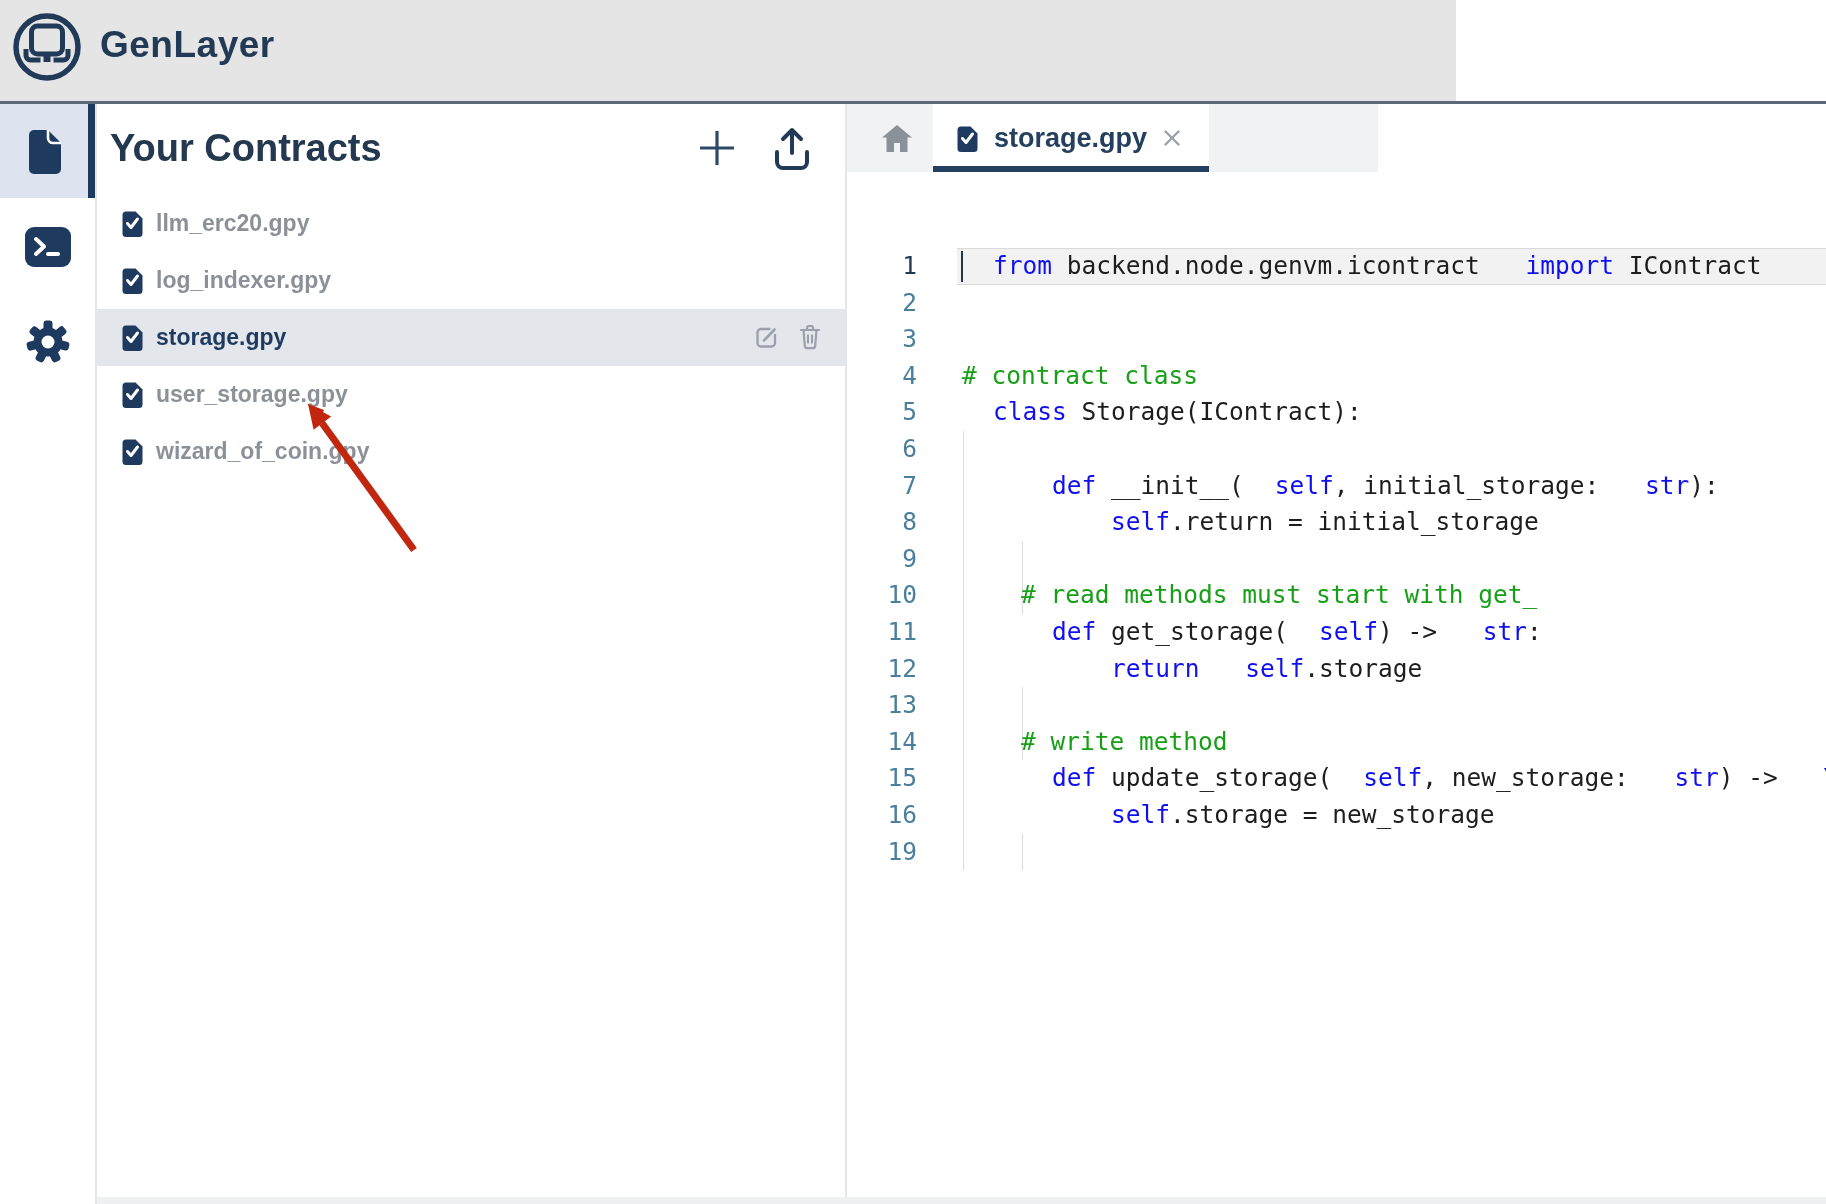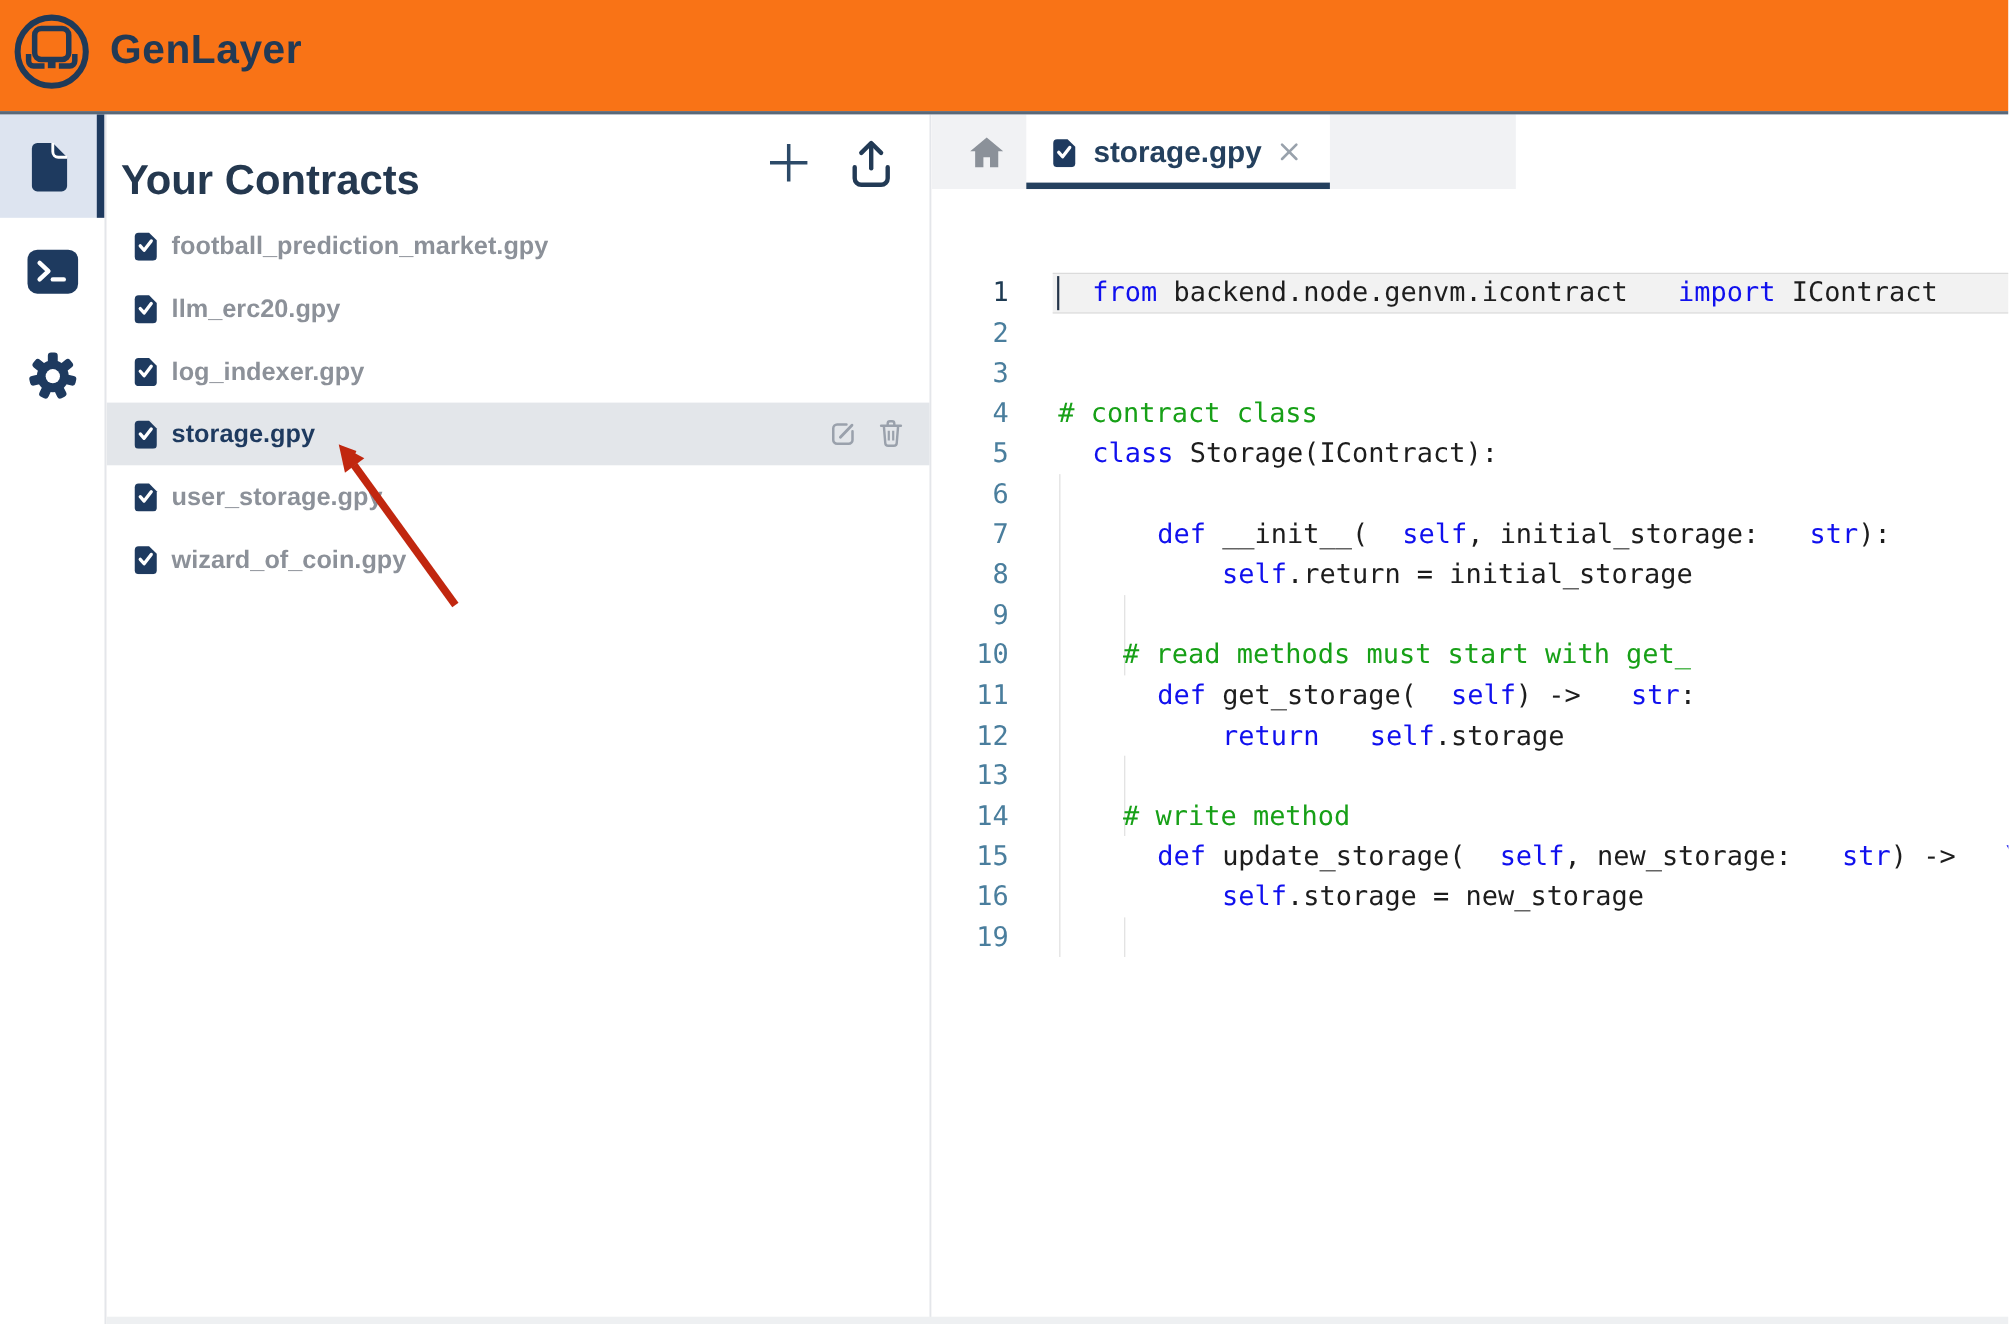--- a/index.html
+++ b/index.html
@@ -1,32 +1,32 @@
 <!DOCTYPE html>
 <html><head>
 <meta charset="utf-8">
 <style>
   html,body{margin:0;padding:0;background:#ffffff;}
   .page{position:relative;width:1826px;height:1204px;background:#fff;overflow:hidden;
         font-family:"Liberation Sans",sans-serif;}
   
-  .header{position:absolute;left:0;top:0;width:1826px;height:101px;background:#f97316;}
+  .header{position:absolute;left:0;top:0;width:1456px;height:101px;background:#e5e5e5;}
   .logo{position:absolute;left:12px;top:12px;}
   .brand{position:absolute;left:100px;top:24px;font-size:37px;font-weight:700;color:#223a55;letter-spacing:.5px;}
   .top-border{position:absolute;left:0;top:101px;width:1826px;height:3px;background:#5a6878;z-index:6;}
   
   .activity{position:absolute;left:0;top:104px;width:95px;bottom:0;background:#fff;}
   .act-tile{position:absolute;left:0;top:0;width:95px;height:94px;background:#dde4f0;cursor:pointer;}
   .act-tile .bar{position:absolute;right:0;top:0;width:7px;height:94px;background:#1e3a5f;}
   .act-btn{position:absolute;left:0;width:95px;height:60px;display:flex;align-items:center;justify-content:center;cursor:pointer;}
   .vdiv1{position:absolute;left:95px;top:104px;width:2px;bottom:0;background:#e4e6ea;}
   .vdiv2{position:absolute;left:845px;top:104px;width:2px;bottom:0;background:#e4e6ea;}
   
   .panel{position:absolute;left:97px;top:104px;width:748px;bottom:0;background:#fff;}
-  .panel-title{position:absolute;left:13px;top:22px;font-size:38px;line-height:44px;font-weight:600;color:#24384f;margin-top:16px;}
+  .panel-title{position:absolute;left:13px;top:22px;font-size:38px;line-height:44px;font-weight:600;color:#24384f;}
   .btn-plus{position:absolute;left:601px;top:25px;width:38px;height:38px;cursor:pointer;}
   .btn-upload{position:absolute;left:673px;top:22px;width:44px;height:46px;cursor:pointer;}
   .file-list{position:absolute;left:0;top:90.5px;width:748px;}
   .file-row{position:relative;height:57px;display:flex;align-items:center;padding-left:23px;box-sizing:border-box;cursor:pointer;}
   .file-row .fc-icon{flex:0 0 auto;margin-right:11px;}
   .file-label{font-size:23px;font-weight:600;color:#8c9199;white-space:nowrap;}
   .file-row.selected{background:#e3e6ea;}
   .file-row.selected .file-label{color:#1e3a5f;font-weight:700;}
   .row-actions{position:absolute;right:24px;top:0;height:57px;display:none;align-items:center;gap:20px;}
   .file-row.selected .row-actions{display:flex;}
@@ -117,28 +117,20 @@
     <svg class="btn-plus" viewBox="0 0 38 38">
       <line x1="19" y1="2" x2="19" y2="36" stroke="#2c4a68" stroke-width="3.2"></line>
       <line x1="2" y1="19" x2="36" y2="19" stroke="#2c4a68" stroke-width="3.2"></line>
     </svg>
     <svg class="btn-upload" viewBox="0 0 44 46">
       <polyline points="13,13 22,4 31,13" fill="none" stroke="#223a55" stroke-width="4" stroke-linecap="round" stroke-linejoin="round"></polyline>
       <line x1="22" y1="5" x2="22" y2="27" stroke="#223a55" stroke-width="4" stroke-linecap="round"></line>
       <path d="M7 26 v10 a6 6 0 0 0 6 6 h18 a6 6 0 0 0 6 -6 V26" fill="none" stroke="#223a55" stroke-width="4" stroke-linecap="round"></path>
     </svg>
     <div class="file-list">
-        <div class="file-row">
-    <svg class="fc-icon" width="25" height="27" viewBox="0 0 25 27">
-      <path d="M6 1.5 h9.5 L22.5 8.5 v15 a3.5 3.5 0 0 1 -3.5 3.5 H6 A3.5 3.5 0 0 1 2.5 23.5 V5 A3.5 3.5 0 0 1 6 1.5 z" fill="#1e3a5f"></path>
-      <polyline points="7.5,13.5 11,17.5 17.5,9" fill="none" stroke="#ffffff" stroke-width="3" stroke-linecap="round" stroke-linejoin="round"></polyline>
-    </svg>
-    <span class="file-label">football_prediction_market.gpy</span>
-
-  </div>
         <div class="file-row">
     <svg class="fc-icon" width="25" height="27" viewBox="0 0 25 27">
       <path d="M6 1.5 h9.5 L22.5 8.5 v15 a3.5 3.5 0 0 1 -3.5 3.5 H6 A3.5 3.5 0 0 1 2.5 23.5 V5 A3.5 3.5 0 0 1 6 1.5 z" fill="#1e3a5f"></path>
       <polyline points="7.5,13.5 11,17.5 17.5,9" fill="none" stroke="#ffffff" stroke-width="3" stroke-linecap="round" stroke-linejoin="round"></polyline>
     </svg>
     <span class="file-label">llm_erc20.gpy</span>
 
   </div>
         <div class="file-row">
     <svg class="fc-icon" width="25" height="27" viewBox="0 0 25 27">

